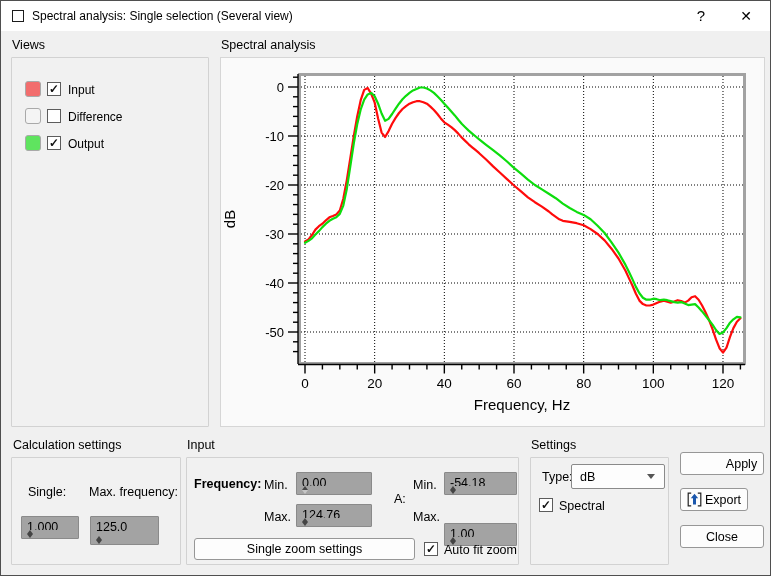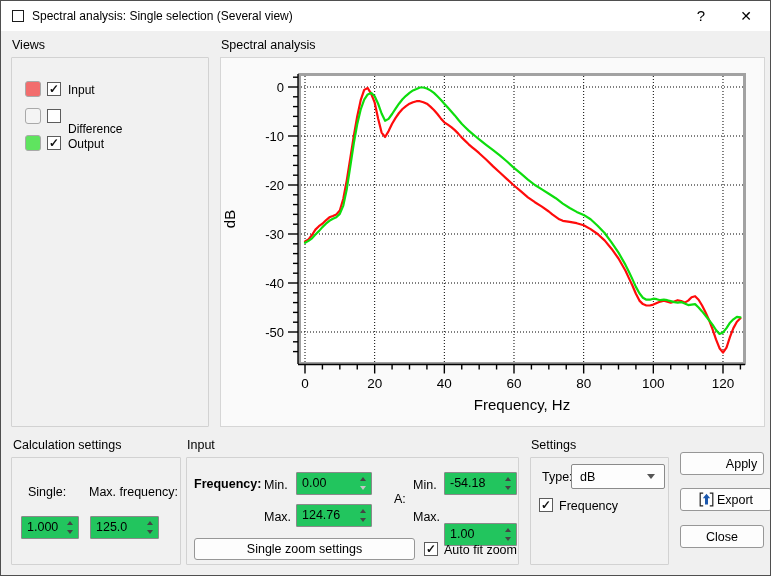--- a/index.html
+++ b/index.html
@@ -25,21 +25,21 @@
   .swatch{ position:absolute; width:16px; height:16px; border:1px solid #a9a9a9; border-radius:3px; }
   .checkbox{ position:absolute; width:14px; height:14px; background:#fff; border:1px solid #5c5c5c;
              font-size:12px; line-height:12px; text-align:center; font-weight:bold; color:#111; }
   .row-label{ position:absolute; font-size:12px; white-space:nowrap; }
   
   .chart-widget{ position:absolute; left:219px; top:56px; width:545px; height:370px;
                  background:#fafafa; border:1px solid #d6d6d6; }
   #chart-svg{ position:absolute; left:0; top:0; }
   #chart-svg text{ font-family:"Liberation Sans", sans-serif; fill:#000; }
   
-  .spin{ position:absolute; display:flex; background:#22c55e; border:1px solid #8a8a8a; border-radius:1px; }
+  .spin{ position:absolute; display:flex; background:#a3a3a3; border:1px solid #8a8a8a; border-radius:1px;flex-direction:column; }
   .spin-value{ flex:1; font-size:12.5px; line-height:21px; padding-left:5px; overflow:hidden; white-space:nowrap; }
   .spin-btns{ width:16px; display:flex; flex-direction:column; align-items:center; justify-content:space-evenly; }
   .sp{ width:0; height:0; border-left:3.5px solid transparent; border-right:3.5px solid transparent; }
   .sp.up{ border-bottom:4px solid #444; }
   .sp.down{ border-top:4px solid #444; }
   .sp.down.disabled{ border-top-color:#c6c6c6; }
   .btn{ position:absolute; background:#fdfdfd; border:1px solid #979797; border-radius:3px;
         font-size:12.5px; text-align:center; display:flex; align-items:center; justify-content:center; cursor:default; }
   .combo{ position:absolute; display:flex; align-items:center; background:#fdfdfd;
           border:1px solid #8a8a8a; border-radius:2px; }
@@ -65,21 +65,21 @@
   <div class="frame" style="left:10px; top:56px; width:198px; height:370px;"></div>
 
   <div class="view-row">
     <span class="swatch" style="left: 24px; top: 80px; background-color: rgb(242, 109, 109);"></span>
     <span class="checkbox" style="left:46px; top:81px;">✓</span>
     <span class="row-label" style="left:67px; top:82px;">Input</span>
   </div>
   <div class="view-row">
     <span class="swatch" style="left: 24px; top: 107px; background-color: rgb(244, 244, 244);"></span>
     <span class="checkbox" style="left:46px; top:108px;"></span>
-    <span class="row-label" style="left:67px; top:121px;">Difference</span>
+    <span class="row-label" style="left:67px; top:109px;">Difference</span>
   </div>
   <div class="view-row">
     <span class="swatch" style="left: 24px; top: 134px; background-color: rgb(95, 228, 95);"></span>
     <span class="checkbox" style="left:46px; top:135px;">✓</span>
     <span class="row-label" style="left:67px; top:136px;">Output</span>
   </div>
 
   <div class="sec-label" style="left:220px; top:37px;">Spectral analysis</div>
   <div class="chart-widget">
     <svg id="chart-svg" width="543" height="368">
@@ -188,21 +188,21 @@
   <div class="frame" style="left:10px; top:456px; width:170px; height:108px;"></div>
   <span class="inline-label" style="left:27px; top:484px;">Single:</span>
   <span class="inline-label" style="left:88px; top:484px;">Max. frequency:</span>
   <div class="spin" style="left:20px; top:515px; width:58px; height:23px;">
     <span class="spin-value">1.000</span>
     <span class="spin-btns">
         <span class="sp up"></span>
         <span class="sp down"></span>
       </span>
   </div>
-  <div class="spin" style="left:89px; top:515px; width:69px; height:23px;">
+  <div class="spin" style="left:89px; top:515px; width:69px; height:29px;">
     <span class="spin-value">125.0</span>
     <span class="spin-btns">
         <span class="sp up"></span>
         <span class="sp down"></span>
       </span>
   </div>
 
   <div class="sec-label" style="left:186px; top:437px;">Input</div>
   <div class="frame" style="left:185px; top:456px; width:333px; height:108px;"></div>
   <span class="inline-label" style="left:193px; top:476px;font-weight:bold;">Frequency:</span>
@@ -244,26 +244,26 @@
   <span class="inline-label" style="left:443px; top:542px;">Auto fit zoom</span>
 
   <div class="sec-label" style="left:530px; top:437px;">Settings</div>
   <div class="frame" style="left:529px; top:456px; width:139px; height:108px;"></div>
   <span class="inline-label" style="left:541px; top:469px;">Type:</span>
   <div class="combo" style="left:570px; top:463px; width:94px; height:25px;">
     <span class="combo-value">dB</span>
     <span class="combo-arrow"></span>
   </div>
   <span class="checkbox" style="left:538px; top:497px;">✓</span>
-  <span class="inline-label" style="left:558px; top:498px;">Frequency</span>
+  <span class="inline-label" style="left:558px; top:498px;">Spectral</span>
 
   <div class="btn" style="left:679px; top:451px; width:84px; height:23px;padding-left:39px;">
     <span>Apply</span>
   </div>
-  <div class="btn" style="left:679px; top:487px; width:92px; height:23px;">
+  <div class="btn" style="left:679px; top:487px; width:68px; height:23px;">
     <svg class="export-icon" viewBox="0 0 15 15">
       <path d="M4.2 1.2 H1.2 V13.8 H4.2" fill="none" stroke="#222" stroke-width="1.2"></path>
       <path d="M10.8 1.2 H13.8 V13.8 H10.8" fill="none" stroke="#222" stroke-width="1.2"></path>
       <path d="M7.5 1.8 L11.2 6.2 H9 V12.6 H6 V6.2 H3.8 Z" fill="#1b57ad"></path>
     </svg>
     <span>Export</span>
   </div>
   <div class="btn" style="left:679px; top:524px; width:84px; height:23px;">
     <span>Close</span>
   </div>

